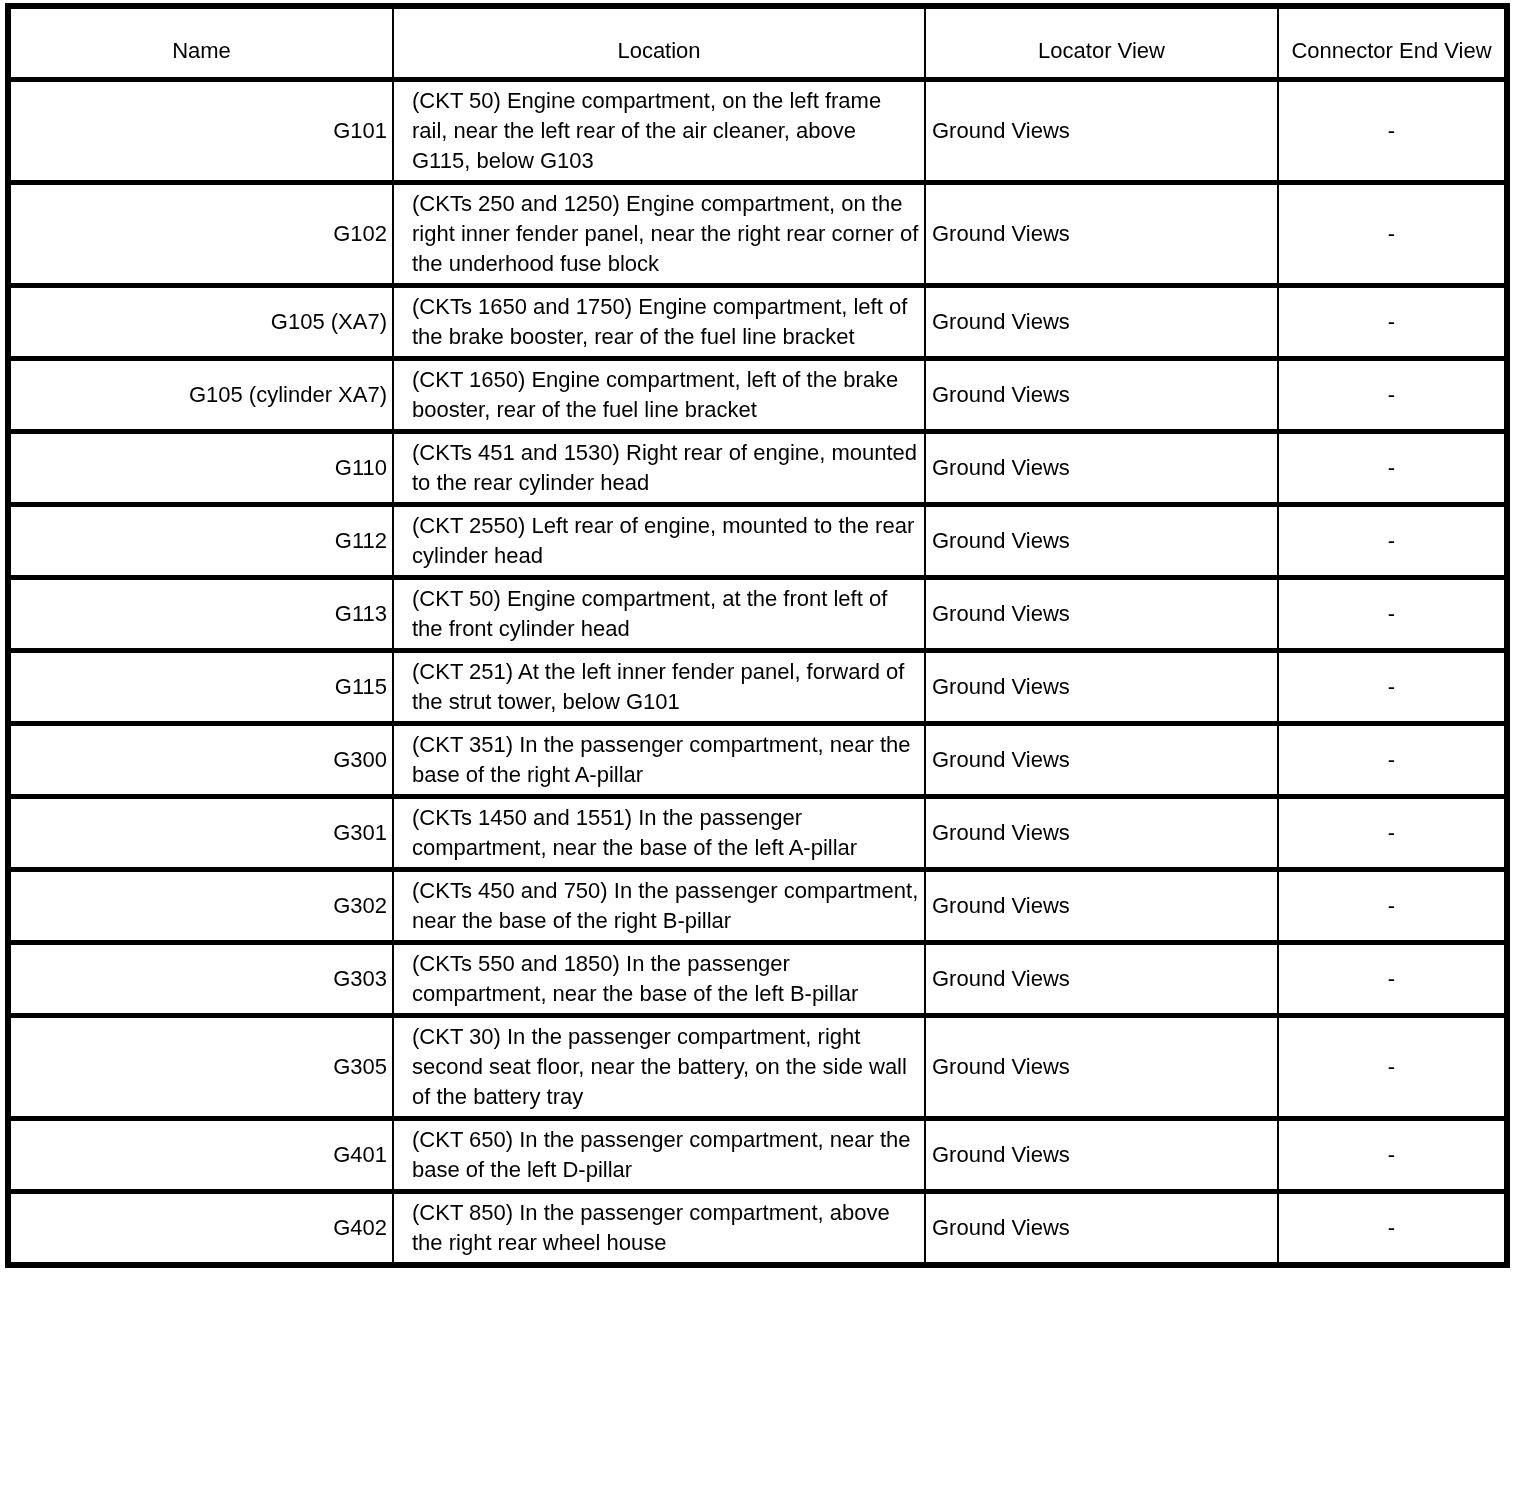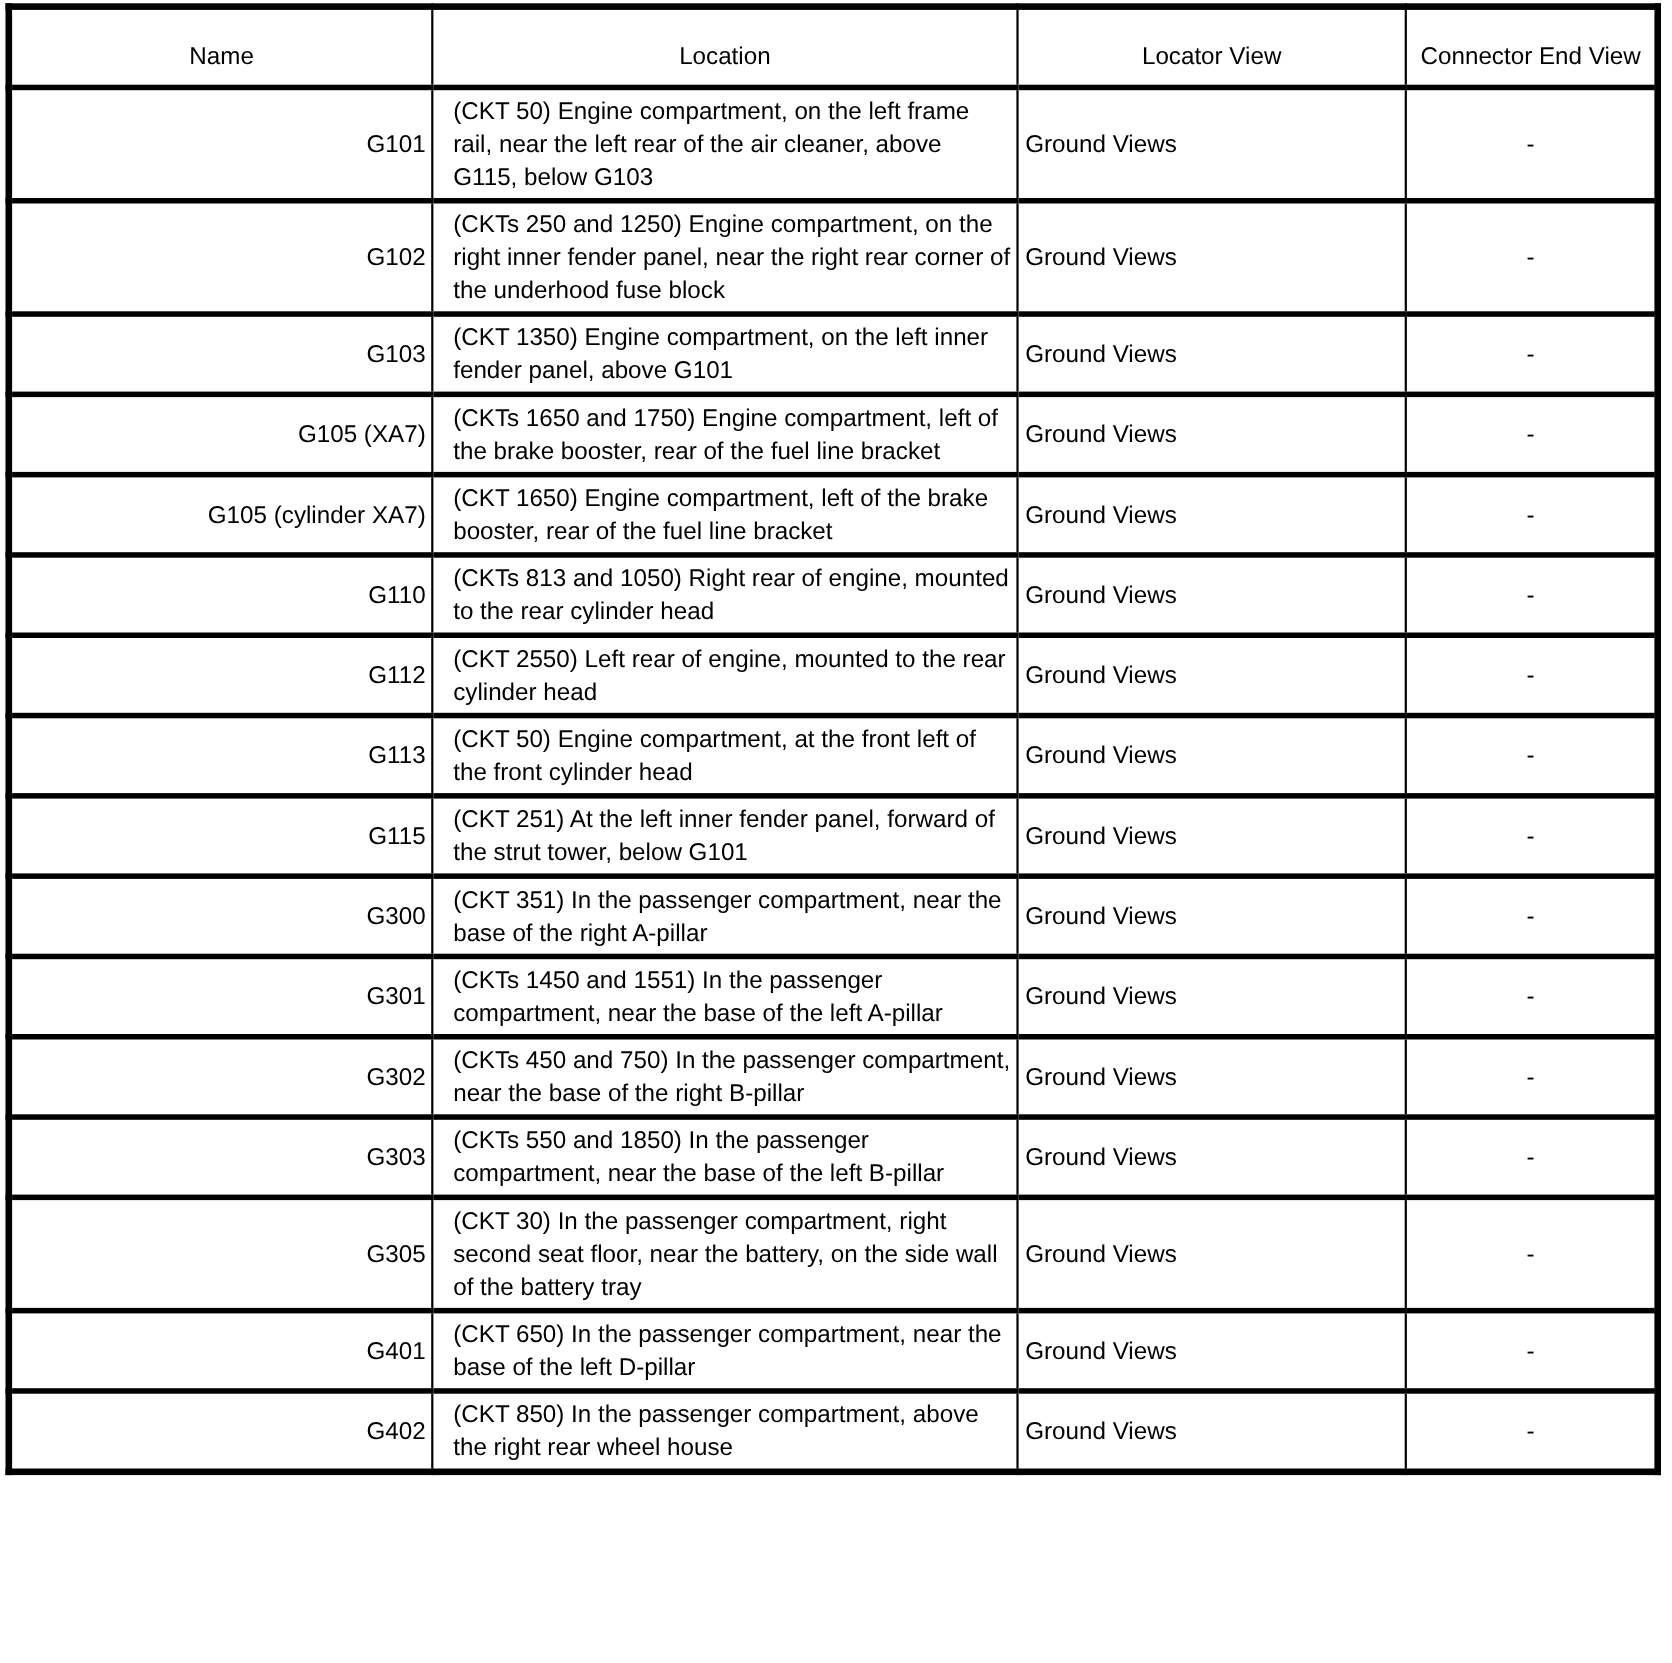--- a/index.html
+++ b/index.html
@@ -91,40 +91,34 @@
           <td class="cell-locator">Ground Views</td>
           <td class="cell-connector">-</td>
         </tr>
         <tr>
           <td class="cell-name">G102</td>
           <td class="cell-location">(CKTs 250 and 1250) Engine compartment, on the right inner fender panel, near the right rear corner of the underhood fuse block</td>
           <td class="cell-locator">Ground Views</td>
           <td class="cell-connector">-</td>
         </tr>
         <tr>
-          <td class="cell-name">G103</td>
-          <td class="cell-location">(CKT 1350) Engine compartment, on the left inner fender panel, above G101</td>
-          <td class="cell-locator">Ground Views</td>
-          <td class="cell-connector">-</td>
-        </tr>
-        <tr>
           <td class="cell-name">G105 (XA7)</td>
           <td class="cell-location">(CKTs 1650 and 1750) Engine compartment, left of the brake booster, rear of the fuel line bracket</td>
           <td class="cell-locator">Ground Views</td>
           <td class="cell-connector">-</td>
         </tr>
         <tr>
           <td class="cell-name">G105 (cylinder XA7)</td>
           <td class="cell-location">(CKT 1650) Engine compartment, left of the brake booster, rear of the fuel line bracket</td>
           <td class="cell-locator">Ground Views</td>
           <td class="cell-connector">-</td>
         </tr>
         <tr>
           <td class="cell-name">G110</td>
-          <td class="cell-location">(CKTs 813 and 1050) Right rear of engine, mounted to the rear cylinder head</td>
+          <td class="cell-location">(CKTs 451 and 1530) Right rear of engine, mounted to the rear cylinder head</td>
           <td class="cell-locator">Ground Views</td>
           <td class="cell-connector">-</td>
         </tr>
         <tr>
           <td class="cell-name">G112</td>
           <td class="cell-location">(CKT 2550) Left rear of engine, mounted to the rear cylinder head</td>
           <td class="cell-locator">Ground Views</td>
           <td class="cell-connector">-</td>
         </tr>
         <tr>

